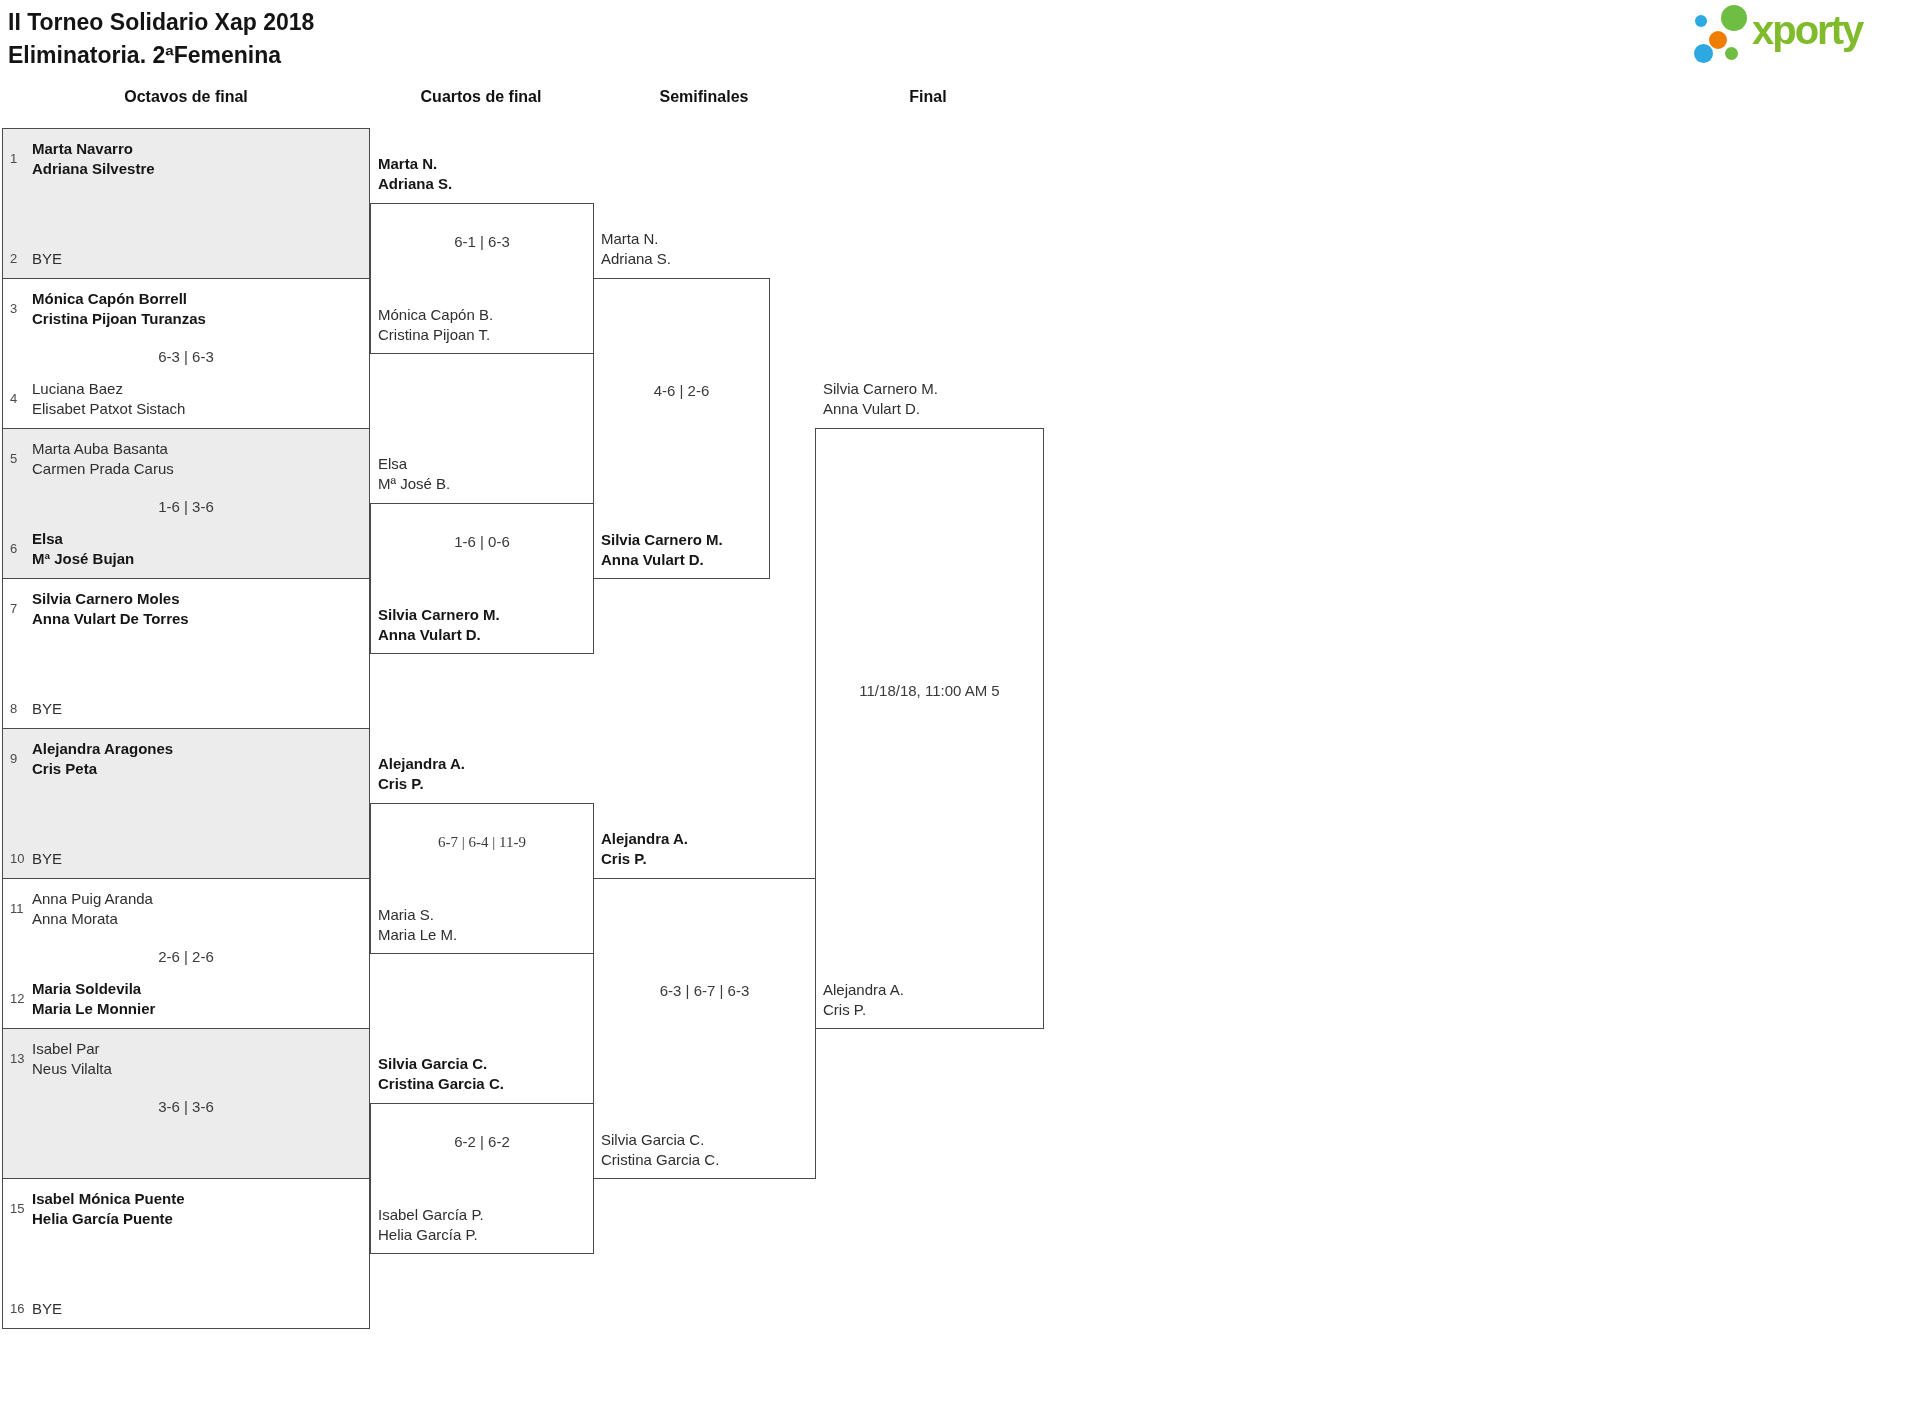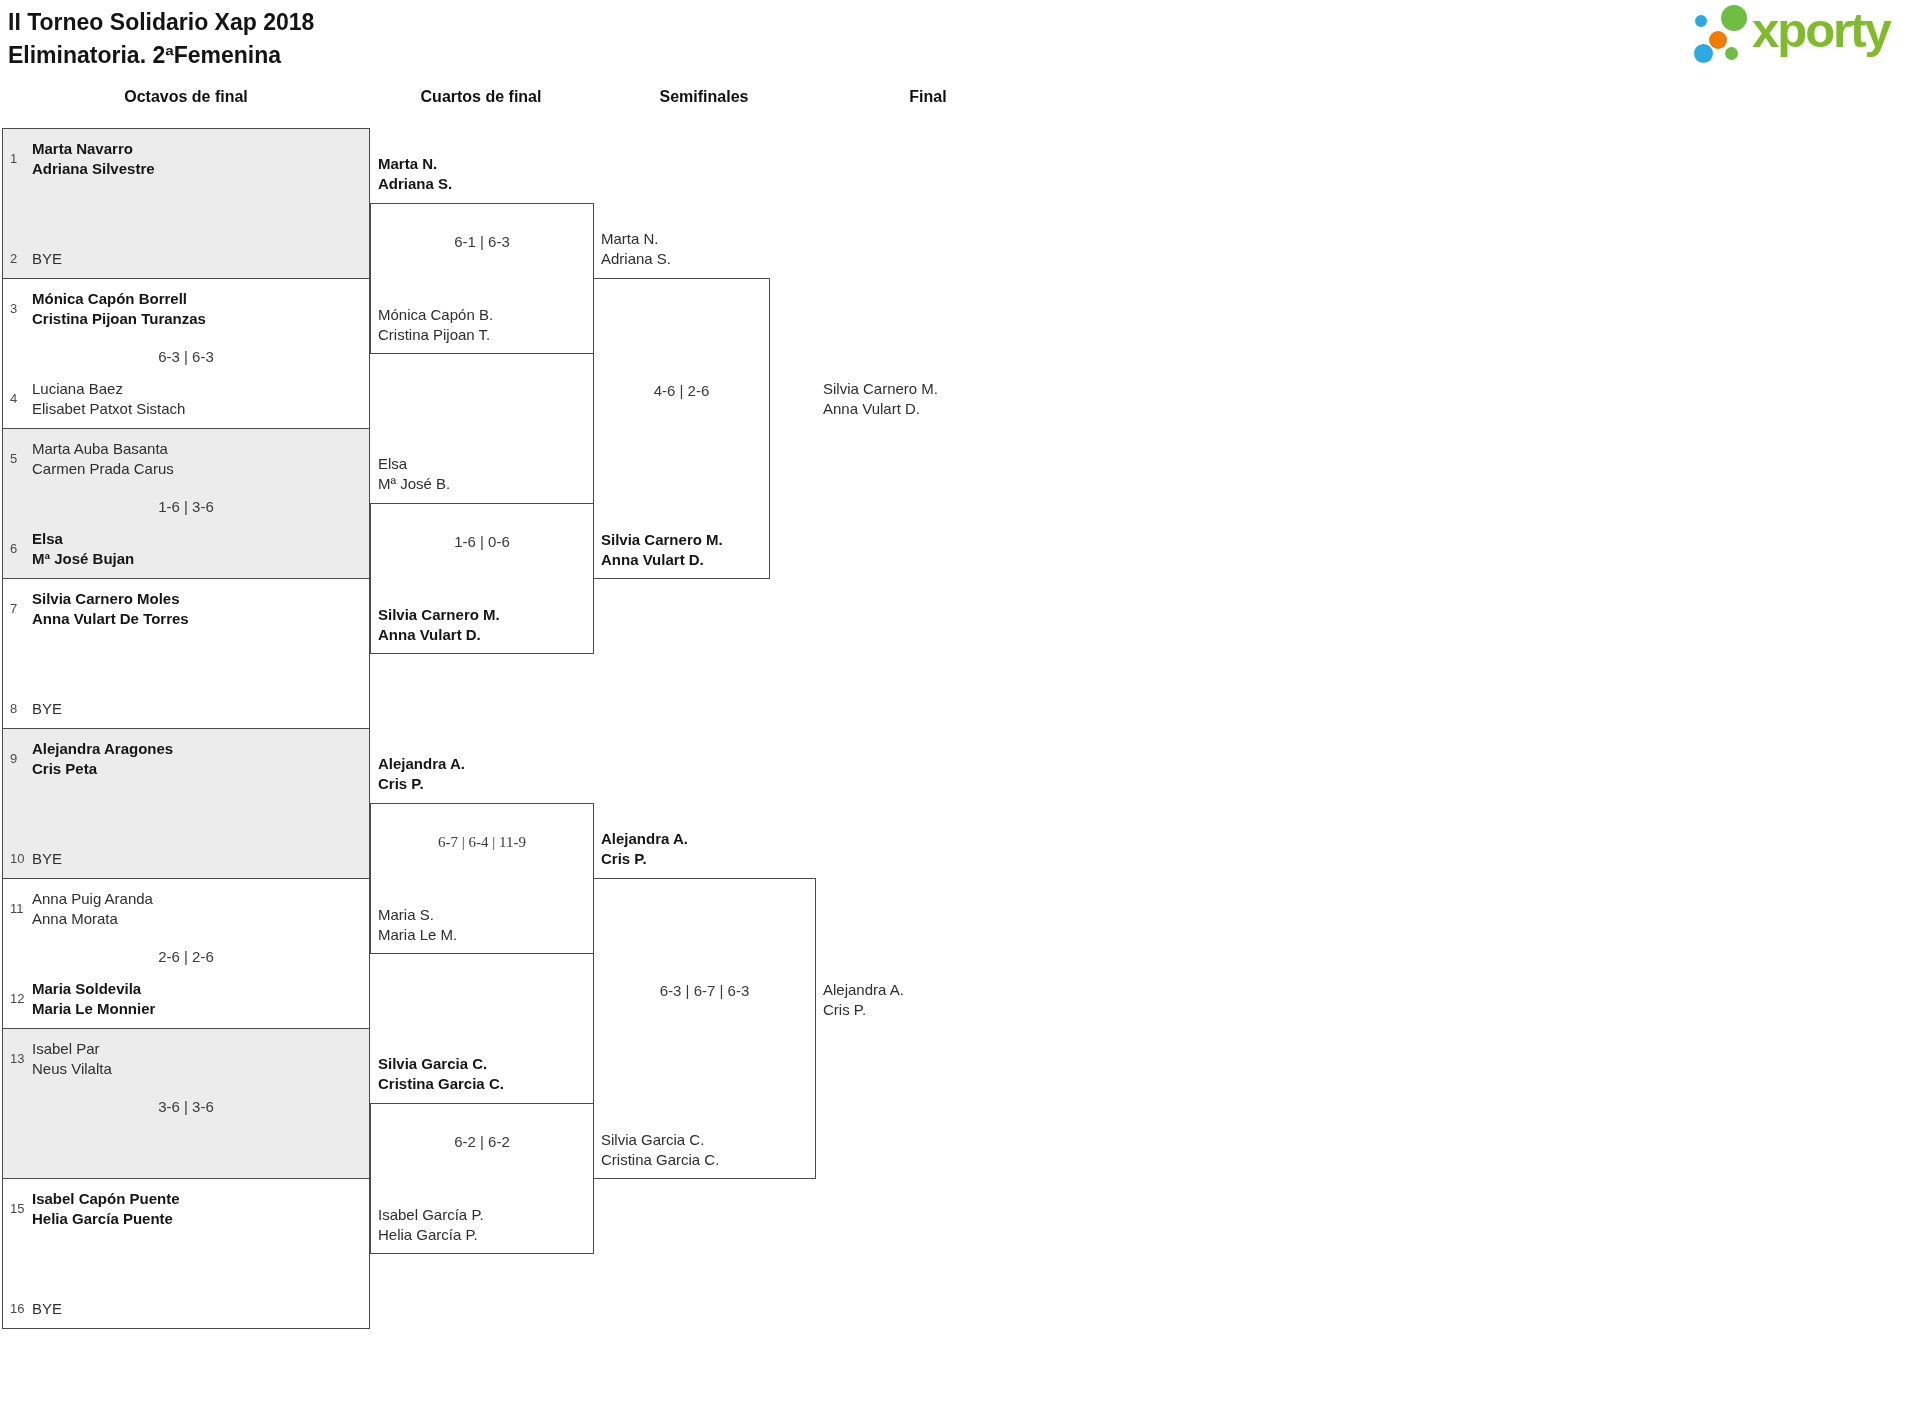--- a/index.html
+++ b/index.html
@@ -5,21 +5,21 @@
   html,body{margin:0;padding:0;background:#fff;}
   body{font-family:"Liberation Sans",sans-serif;color:#2e2e2e;}
   #canvas{position:relative;width:1920px;height:1426px;background:#fff;overflow:hidden;}
 
   
   .title-block{position:absolute;left:8px;top:6px;}
   .title-line{font-size:23px;line-height:33px;font-weight:700;color:#141414;white-space:nowrap;}
 
   
   .logo-dot{position:absolute;border-radius:50%;}
-  .logo-word{position:absolute;left:1752px;top:4px;font-size:49px;line-height:52px;font-weight:800;letter-spacing:-2px;white-space:nowrap;}
+  .logo-word{position:absolute;left:1752px;top:4px;font-size:40px;line-height:52px;font-weight:800;letter-spacing:-2px;white-space:nowrap;}
 
   
   .col-header{position:absolute;top:87px;width:300px;text-align:center;font-size:16px;line-height:20px;font-weight:600;color:#111;}
 
   
   .r16-box{position:absolute;left:2px;width:368px;height:151px;border:1px solid #4a4a4a;background:#fff;box-sizing:border-box;}
   .r16-box.shaded{background:#ececec;}
 
   .trow{position:absolute;left:7px;right:6px;display:flex;align-items:center;}
   .trow-a{top:10px;}
@@ -185,21 +185,21 @@
         <span class="line">Neus Vilalta</span>
       </span>
     </div>
     <div class="mscore">3-6 | 3-6</div>
   </div>
 
   <div class="r16-box" style="top:1178px;">
     <div class="trow trow-a">
       <span class="seed">15</span>
       <span class="tnames winner">
-        <span class="line">Isabel Capón Puente</span>
+        <span class="line">Isabel Mónica Puente</span>
         <span class="line">Helia García Puente</span>
       </span>
     </div>
 
     <div class="trow trow-b">
       <span class="seed">16</span>
       <span class="tnames">
         <span class="line">BYE</span>
         <span class="line empty"></span>
       </span>
@@ -275,18 +275,21 @@
   </div>
   <div class="adv-label" style="left:601px;top:1130px;">
     <span class="line">Silvia Garcia C.</span>
     <span class="line">Cristina Garcia C.</span>
   </div>
 
   <div class="adv-label" style="left:823px;top:379px;">
     <span class="line">Silvia Carnero M.</span>
     <span class="line">Anna Vulart D.</span>
   </div>
+  <div class="match-box f-box" style="left:815px;top:428px;width:229px;height:601px;">
+    <div class="mscore">11/18/18, 11:00 AM 5</div>
+  </div>
   <div class="adv-label" style="left:823px;top:980px;">
     <span class="line">Alejandra A.</span>
     <span class="line">Cris P.</span>
   </div>
 
 </div>
 
 </body></html>

